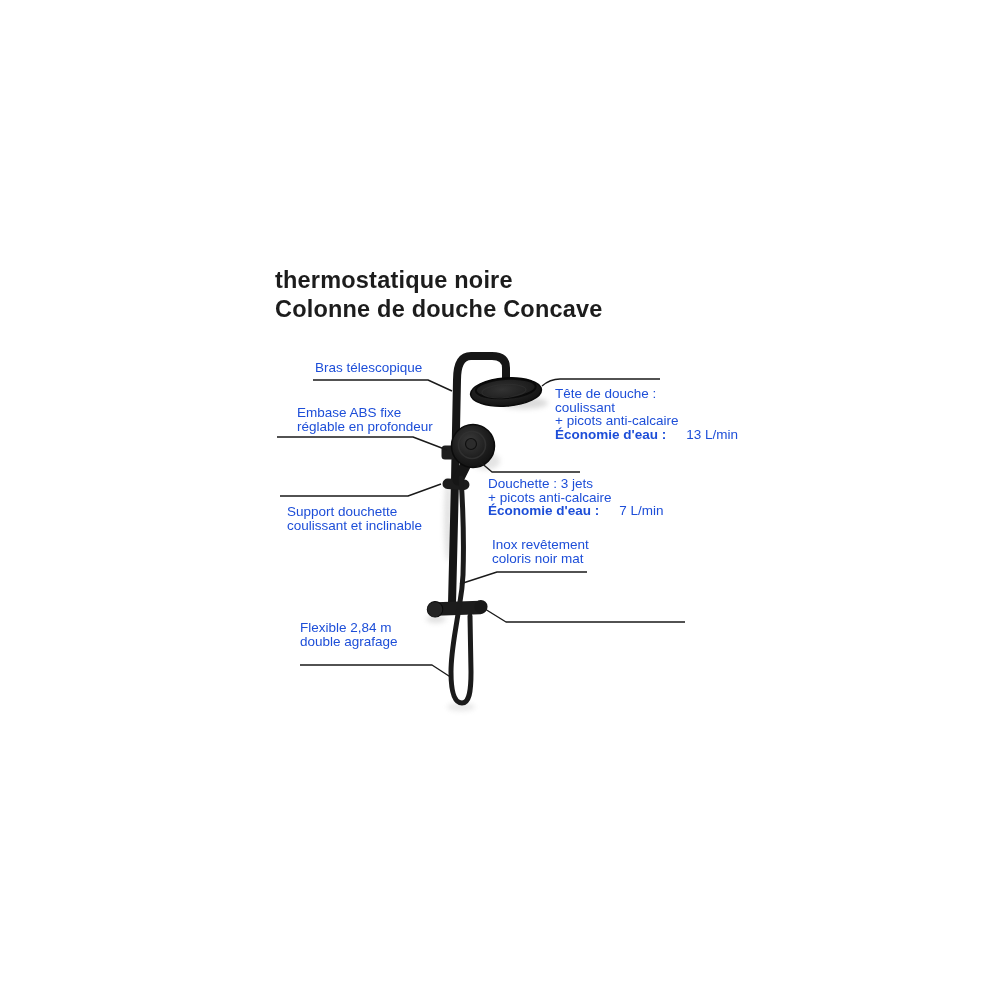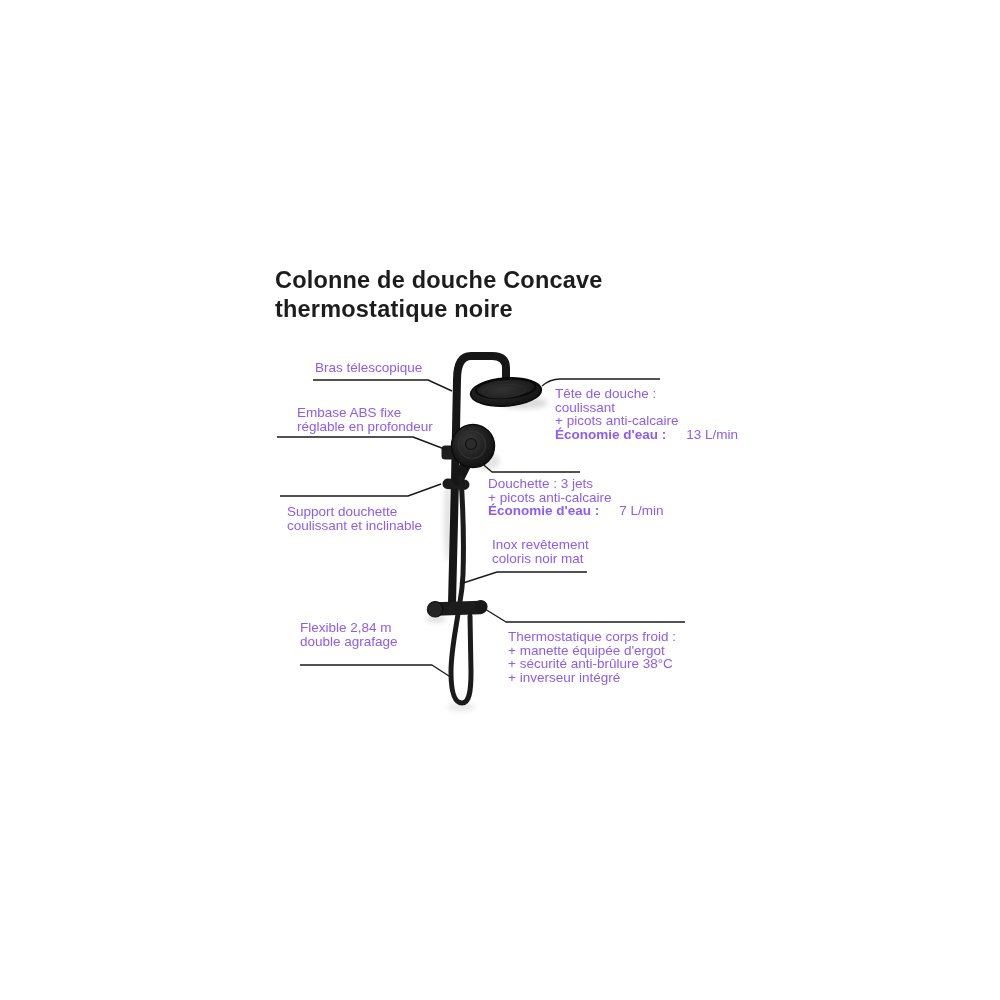--- a/index.html
+++ b/index.html
@@ -6,34 +6,34 @@
   .canvas{
     position:relative;width:1000px;height:1000px;background:#ffffff;overflow:hidden;
     font-family:"Liberation Sans", sans-serif;color:#1a1a1a;
   }
   .title{
     position:absolute;left:275px;top:266px;
     font-size:23.5px;font-weight:bold;line-height:28.5px;color:#1c1c1c;
     letter-spacing:0.2px;white-space:nowrap;
   }
   .label{
-    position:absolute;font-size:13.5px;line-height:13.6px;color:#8b5cf6;white-space:nowrap;
+    position:absolute;font-size:13.5px;line-height:13.6px;color:#1d4ed8;white-space:nowrap;
   }
   .label .b{font-weight:bold;margin-right:20px;}
   svg{position:absolute;left:0;top:0;}
   .lbl-line{display:block;}
 </style>
 </head>
 <body>
 
 <div class="canvas">
 
   <div class="title">
+    <span class="lbl-line">thermostatique noire</span>
     <span class="lbl-line">Colonne de douche Concave</span>
-    <span class="lbl-line">thermostatique noire</span>
   </div>
 
   <svg width="1000" height="1000" viewBox="0 0 1000 1000">
     <defs>
       <radialGradient id="headGrad" cx="45%" cy="40%" r="70%">
         <stop offset="0%" stop-color="#333333"></stop>
         <stop offset="60%" stop-color="#1d1d1d"></stop>
         <stop offset="100%" stop-color="#0d0d0d"></stop>
       </radialGradient>
       <radialGradient id="handGrad" cx="42%" cy="38%" r="75%">
@@ -123,20 +123,14 @@
   <div class="label" style="left:492px;top:538px;">
     <span class="lbl-line">Inox revêtement</span>
     <span class="lbl-line">coloris noir mat</span>
   </div>
 
   <div class="label" style="left:300px;top:621px;">
     <span class="lbl-line">Flexible 2,84 m</span>
     <span class="lbl-line">double agrafage</span>
   </div>
 
-  <div class="label" style="left:508px;top:630px;">
-    <span class="lbl-line">Thermostatique corps froid :</span>
-    <span class="lbl-line">+ manette équipée d'ergot</span>
-    <span class="lbl-line">+ sécurité anti-brûlure 38°C</span>
-    <span class="lbl-line">+ inverseur intégré</span>
-  </div>
 
 </div>
 
 </body></html>

